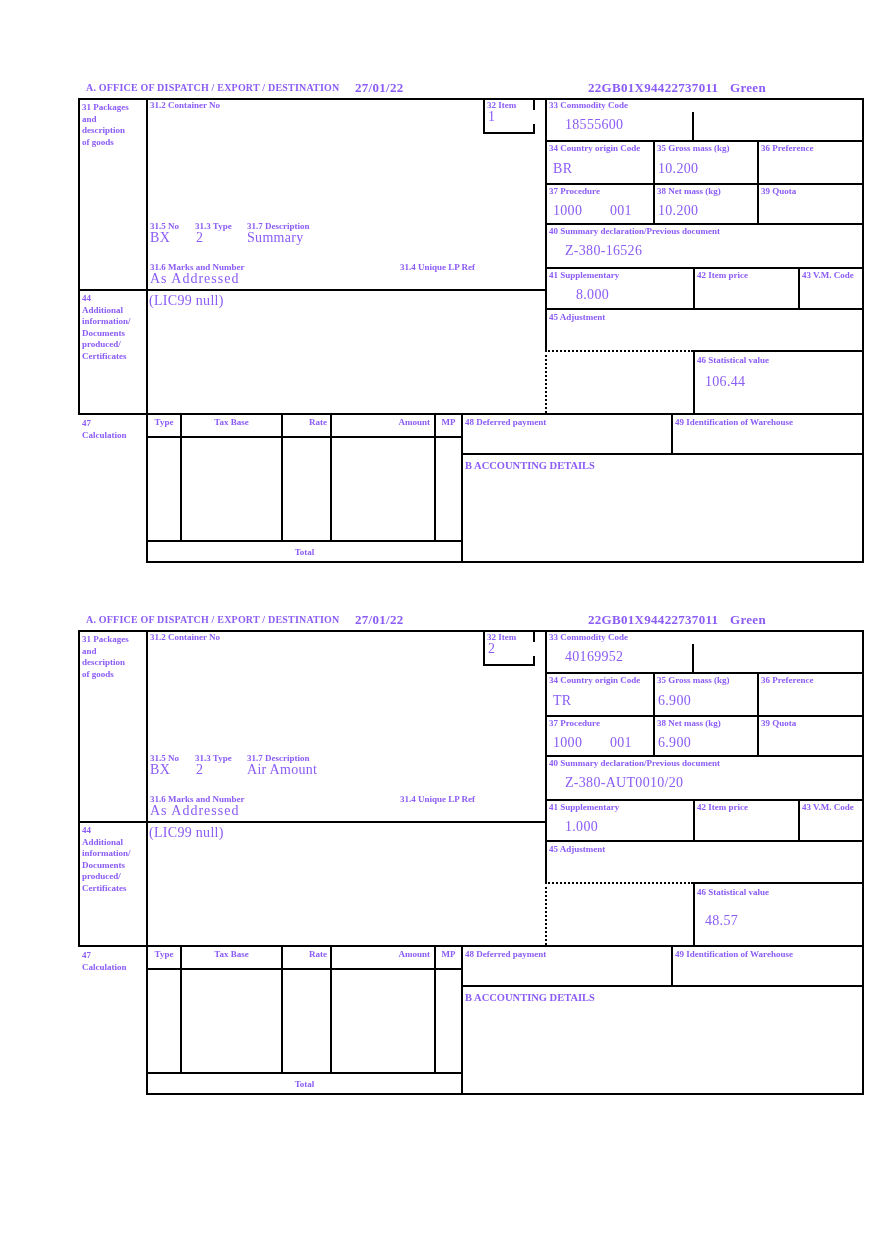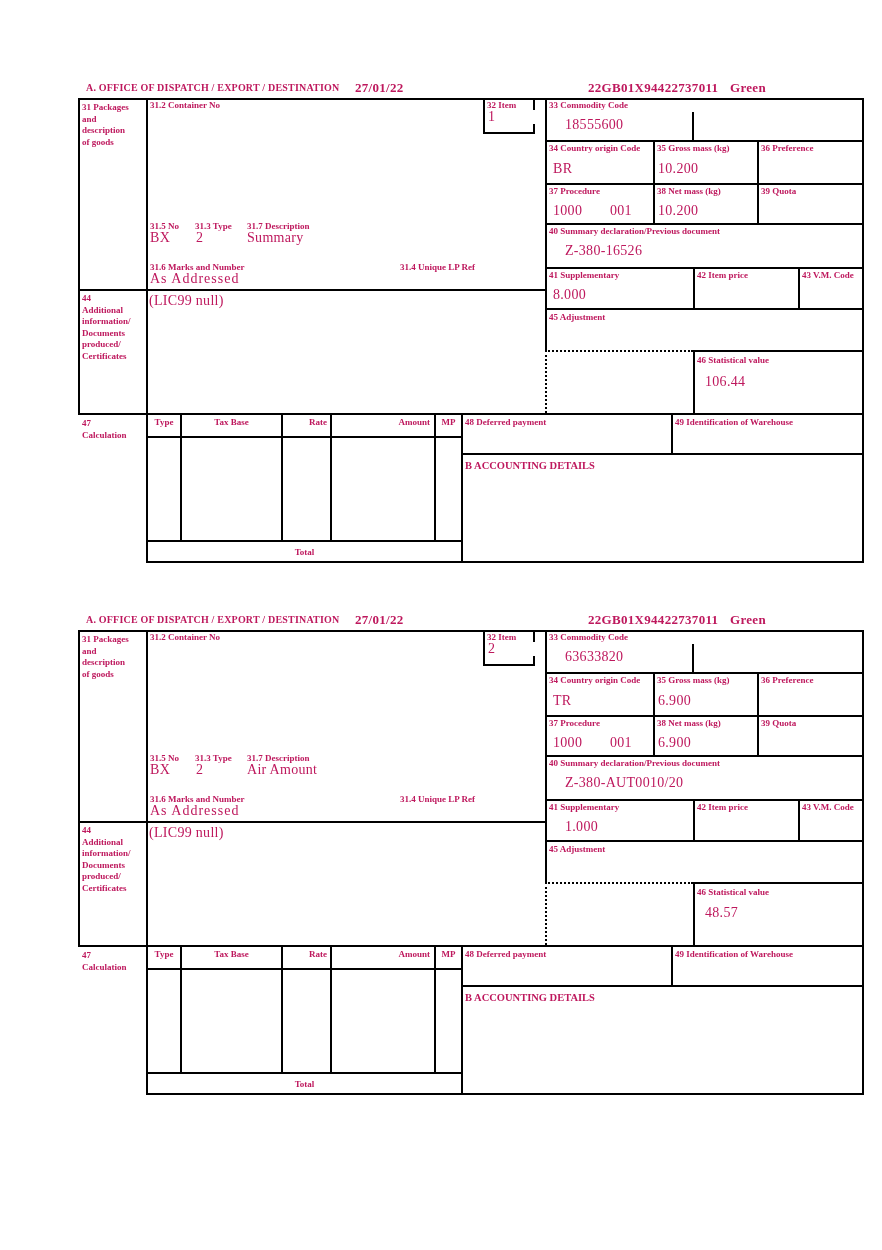--- a/index.html
+++ b/index.html
@@ -1,17 +1,17 @@
 <!DOCTYPE html>
 <html><head>
 <meta charset="utf-8">
 <style>
   html,body{margin:0;padding:0;background:#fff;}
   .page{position:relative;width:882px;height:1250px;background:#fff;overflow:hidden;
-        font-family:"Liberation Serif",serif;color:#be185d;}
+        font-family:"Liberation Serif",serif;color:#8b5cf6;}
   .sec{position:absolute;left:0;width:882px;height:502px;}
   .ln{position:absolute;background:#000;}
   .dot-h{position:absolute;height:0;border-top:2px dotted #000;background:none;}
   .dot-v{position:absolute;width:0;border-left:2px dotted #000;background:none;}
   .t{position:absolute;line-height:1;white-space:nowrap;}
   .hd{font-weight:bold;font-size:10px;letter-spacing:.2px;}
   .hv{font-weight:bold;font-size:13px;letter-spacing:.3px;}
   .lbl{font-weight:bold;font-size:9px;}
   .val{font-size:14px;letter-spacing:.3px;}
   .pre{white-space:pre-line;line-height:11.5px;}
@@ -89,21 +89,21 @@
   <span class="t val" style="left:553px;top:124px">1000</span>
   <span class="t val" style="left:610px;top:124px">001</span>
   <span class="t lbl" style="left:657px;top:107px">38 Net mass (kg)</span>
   <span class="t val" style="left:658px;top:124px">10.200</span>
   <span class="t lbl" style="left:761px;top:107px">39 Quota</span>
 
   <span class="t lbl" style="left:549px;top:147px">40 Summary declaration/Previous document</span>
   <span class="t val" style="left:565px;top:164px">Z-380-16526</span>
 
   <span class="t lbl" style="left:549px;top:191px">41 Supplementary</span>
-  <span class="t val" style="left:553px;top:208px">8.000</span>
+  <span class="t val" style="left:576px;top:208px">8.000</span>
   <span class="t lbl" style="left:697px;top:191px">42 Item price</span>
   <span class="t lbl" style="left:802px;top:191px">43 V.M. Code</span>
 
   <span class="t lbl" style="left:549px;top:233px">45 Adjustment</span>
   <span class="t lbl" style="left:697px;top:276px">46 Statistical value</span>
   <span class="t val" style="left:705px;top:295px">106.44</span>
 
   <span class="t lbl" style="left:150px;top:142px">31.5 No</span>
   <span class="t lbl" style="left:195px;top:142px">31.3 Type</span>
   <span class="t lbl" style="left:247px;top:142px">31.7 Description</span>
@@ -183,21 +183,21 @@
   <span class="t lbl pre" style="left:82px;top:22px;width:62px">31 Packages
 and
 description
 of goods</span>
   <span class="t lbl" style="left:150px;top:21px">31.2 Container No</span>
 
   <span class="t lbl" style="left:487px;top:21px">32 Item</span>
   <span class="t val" style="left:488px;top:30px">2</span>
 
   <span class="t lbl" style="left:549px;top:21px">33 Commodity Code</span>
-  <span class="t val" style="left:565px;top:38px">63633820</span>
+  <span class="t val" style="left:565px;top:38px">40169952</span>
 
   <span class="t lbl" style="left:549px;top:64px">34 Country origin Code</span>
   <span class="t val" style="left:553px;top:82px">TR</span>
   <span class="t lbl" style="left:657px;top:64px">35 Gross mass (kg)</span>
   <span class="t val" style="left:658px;top:82px">6.900</span>
   <span class="t lbl" style="left:761px;top:64px">36 Preference</span>
 
   <span class="t lbl" style="left:549px;top:107px">37 Procedure</span>
   <span class="t val" style="left:553px;top:124px">1000</span>
   <span class="t val" style="left:610px;top:124px">001</span>
@@ -208,21 +208,21 @@
   <span class="t lbl" style="left:549px;top:147px">40 Summary declaration/Previous document</span>
   <span class="t val" style="left:565px;top:164px">Z-380-AUT0010/20</span>
 
   <span class="t lbl" style="left:549px;top:191px">41 Supplementary</span>
   <span class="t val" style="left:565px;top:208px">1.000</span>
   <span class="t lbl" style="left:697px;top:191px">42 Item price</span>
   <span class="t lbl" style="left:802px;top:191px">43 V.M. Code</span>
 
   <span class="t lbl" style="left:549px;top:233px">45 Adjustment</span>
   <span class="t lbl" style="left:697px;top:276px">46 Statistical value</span>
-  <span class="t val" style="left:705px;top:294px">48.57</span>
+  <span class="t val" style="left:705px;top:302px">48.57</span>
 
   <span class="t lbl" style="left:150px;top:142px">31.5 No</span>
   <span class="t lbl" style="left:195px;top:142px">31.3 Type</span>
   <span class="t lbl" style="left:247px;top:142px">31.7 Description</span>
   <span class="t val" style="left:150px;top:151px">BX</span>
   <span class="t val" style="left:196px;top:151px">2</span>
   <span class="t val" style="left:247px;top:151px">Air Amount</span>
   <span class="t lbl" style="left:150px;top:183px">31.6 Marks and Number</span>
   <span class="t lbl" style="left:400px;top:183px">31.4 Unique LP Ref</span>
   <span class="t val" style="left:150px;top:192px;letter-spacing:1px">As Addressed</span>

